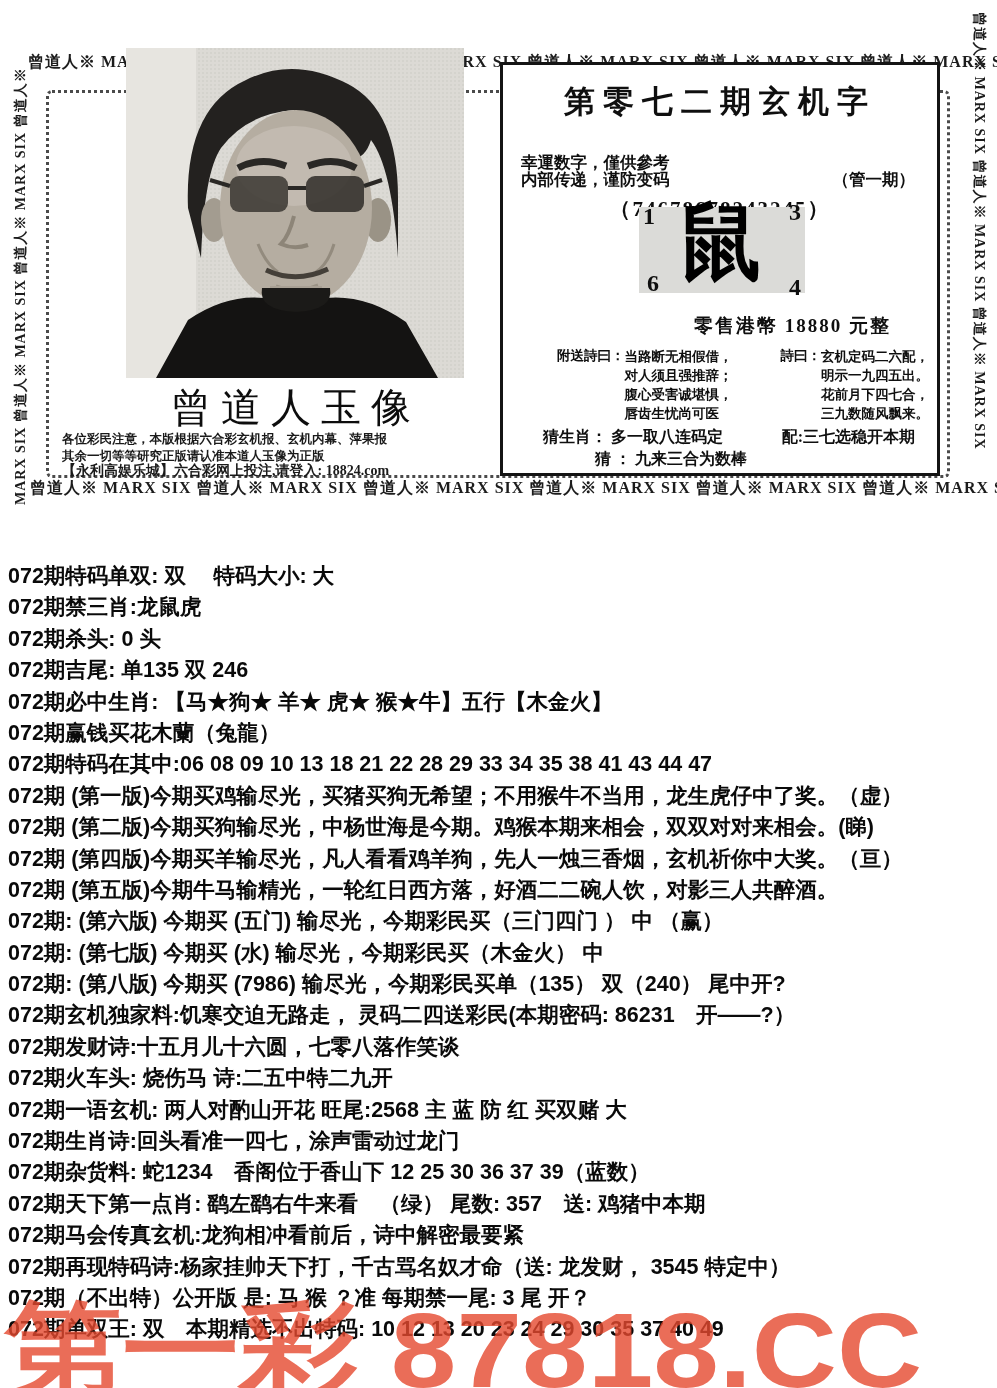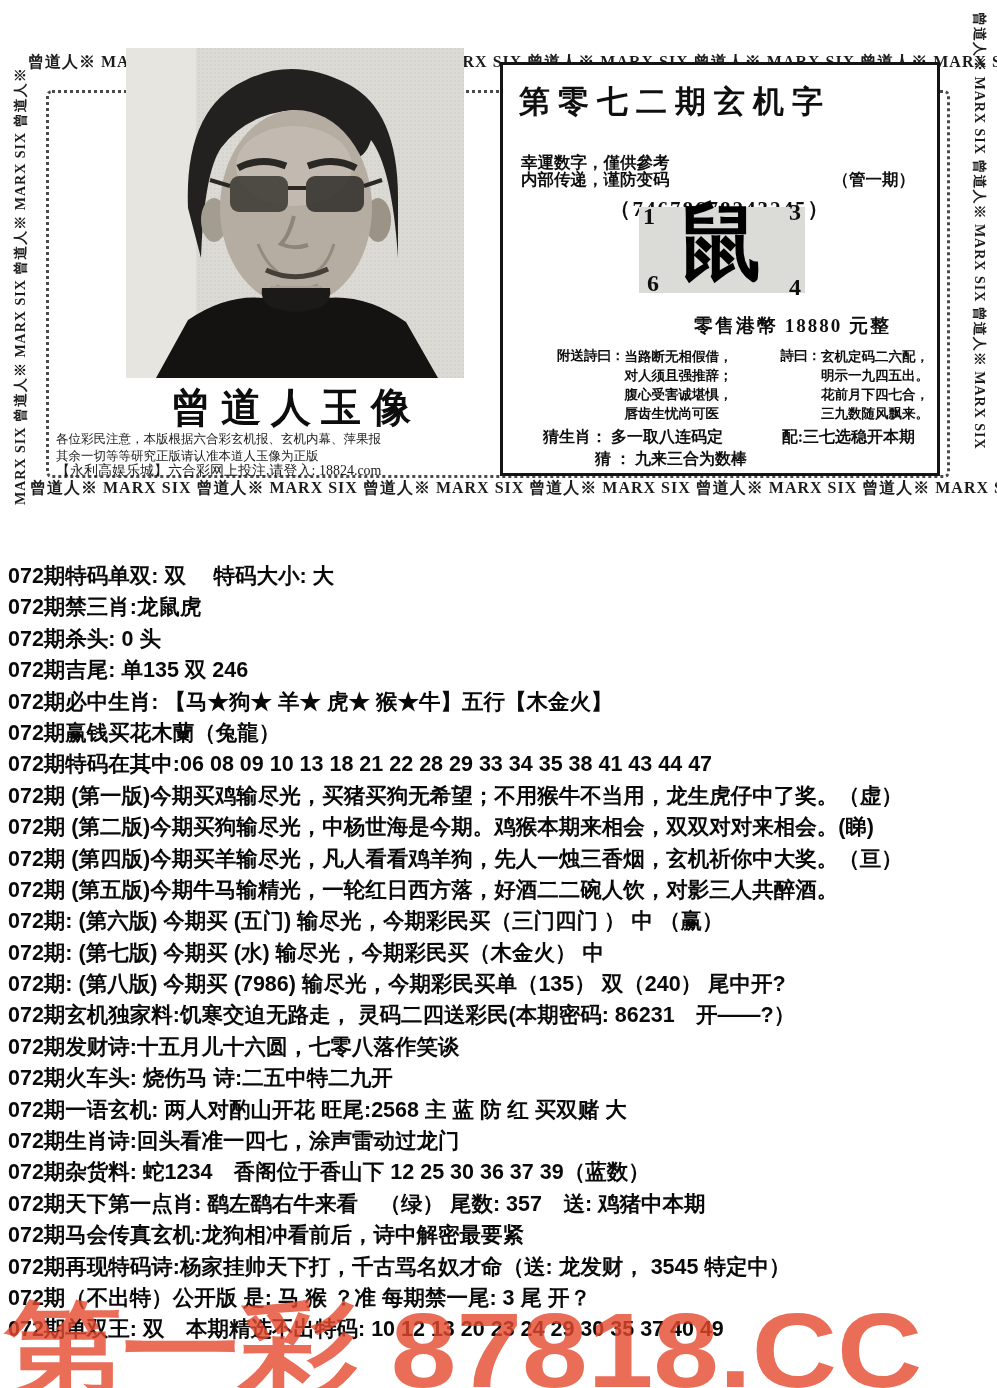--- a/index.html
+++ b/index.html
@@ -17,35 +17,35 @@
   .strip-right  { position:absolute; left:988px; top:12px;  width:470px;
                   transform-origin:0 0; transform:rotate(90deg); font-size:14px; }
   .outer-box {
     position:absolute; left:46px; top:90px; width:898px; height:382px;
     border:3px dotted #4a4a4a; border-radius:6px;
   }
   
   .portrait { position:absolute; left:126px; top:48px; width:338px; height:330px; }
   .portrait-caption {
     position:absolute; left:96px; top:380px; width:400px; text-align:center;
-    font-family:"Liberation Serif", serif; font-weight:bold; font-size:40px;
+    font-family:"Liberation Serif", serif; font-weight:normal; font-size:40px;
     letter-spacing:10px; color:#0d0d0d;
   }
-  .note { position:absolute; left:56px; width:450px; color:#1a1a1a;
-          font-family:"Liberation Serif", serif; font-weight:normal; }
+  .note { position:absolute; left:62px; width:450px; color:#1a1a1a;
+          font-family:"Liberation Serif", serif; font-weight:bold; }
   .note1 { top:431px; font-size:12.5px; }
   .note2 { top:448px; font-size:12.5px; }
   .note3 { top:462px; font-size:14px; }
   
   .panel {
     position:absolute; left:500px; top:62px; width:434px; height:408px;
     border:3px solid #141414; background:#fff;
     font-family:"Liberation Serif", serif; font-weight:bold; color:#0f0f0f;
   }
-  .panel-title { position:absolute; top:16px; left:16px; width:100%; 
+  .panel-title { position:absolute; top:16px; left:0; width:100%; text-align:center;
                  font-size:31px; letter-spacing:8px; }
   .panel-row   { position:absolute; top:60px; left:0; width:100%; box-sizing:border-box;
                  display:flex; justify-content:space-between; padding:0 22px 0 18px;
                  font-size:16.5px;margin-top:44px; }
   .panel-sub2  { position:absolute; top:87px; left:18px; font-size:16.5px; }
   .panel-lucky { position:absolute; top:130px; left:0; width:100%; text-align:center;
                  font-size:21px; letter-spacing:2px; }
   .zodiac-grid { position:absolute; top:140px; left:122px; width:190px; height:88px; }
   .zodiac-bg   { position:absolute; left:14px; top:2px; right:10px; bottom:0; background:#dbdbd8; }
   .zodiac-char { position:absolute; left:0; top:-12px; width:100%; text-align:center;

